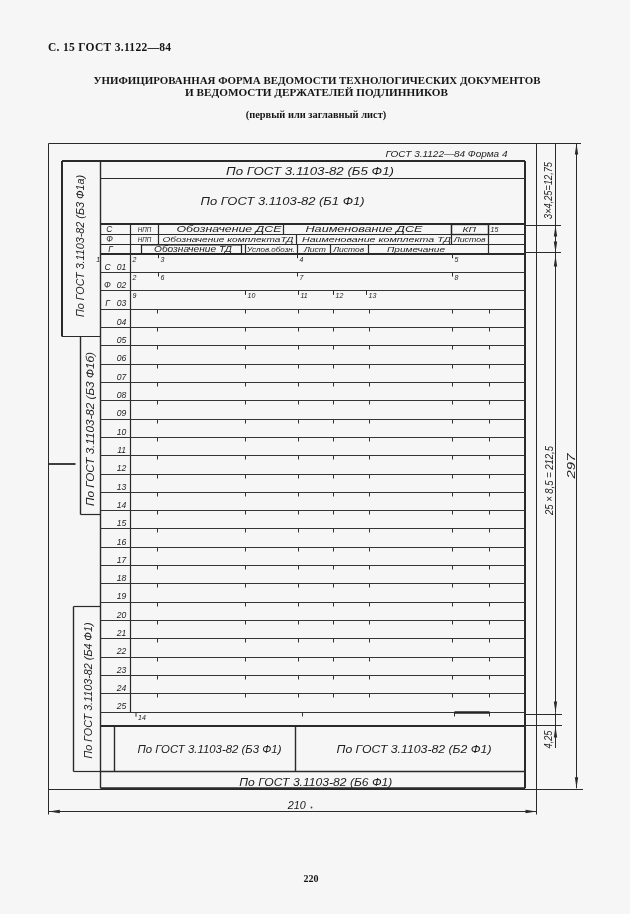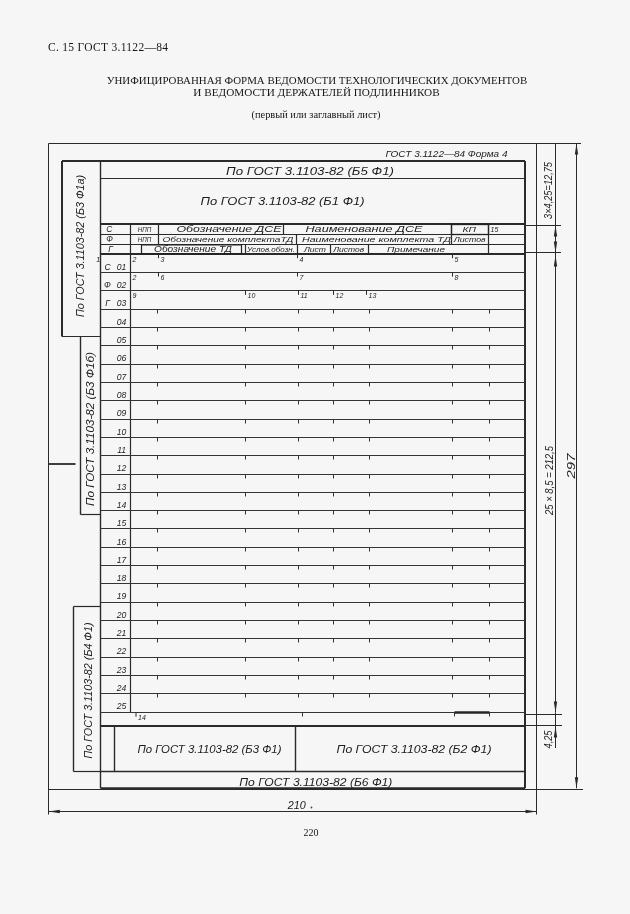--- a/index.html
+++ b/index.html
@@ -1,31 +1,31 @@
 <!DOCTYPE html>
 <html><head>
 <meta charset="utf-8">
 <style>
 html,body{margin:0;padding:0;background:#f6f6f4;}
 .page{position:relative;width:630px;height:914px;background:#f6f6f4;overflow:hidden;filter:grayscale(1);}
-.hdr{position:absolute;font-family:"Liberation Serif",serif;font-weight:normal;color:#161616;white-space:nowrap;}
+.hdr{position:absolute;font-family:"Liberation Serif",serif;font-weight:bold;color:#161616;white-space:nowrap;}
 </style>
 </head>
 <body>
 <div class="page">
 
 <div class="hdr" style="left:48px;top:41px;font-size:11.5px;letter-spacing:0.3px;">С. 15 ГОСТ 3.1122—84</div>
 
 <div class="hdr" id="t1" style="left:0;top:74px;width:634px;text-align:center;font-size:10.9px;">УНИФИЦИРОВАННАЯ ФОРМА ВЕДОМОСТИ ТЕХНОЛОГИЧЕСКИХ ДОКУМЕНТОВ</div>
 
 <div class="hdr" id="t2" style="left:0;top:85.5px;width:633px;text-align:center;font-size:11.2px;">И ВЕДОМОСТИ ДЕРЖАТЕЛЕЙ ПОДЛИННИКОВ</div>
 
 <div class="hdr" style="left:0;top:108.5px;width:632px;text-align:center;font-size:10.4px;">(первый или заглавный лист)</div>
 
-<div class="hdr" style="left:0;top:827px;width:622px;text-align:center;font-size:10px;font-weight:normal;">220</div>
+<div class="hdr" style="left:0;top:873px;width:622px;text-align:center;font-size:10px;font-weight:bold;">220</div>
 
 <svg width="630" height="914" viewBox="0 0 630 914" style="position:absolute;left:0;top:0;">
 
 <line x1="48.5" y1="143.5" x2="581" y2="143.5" stroke="#2a2a2a" stroke-width="1.0"></line>
 
 <line x1="48.5" y1="143.5" x2="48.5" y2="814.5" stroke="#2a2a2a" stroke-width="1.0"></line>
 
 <line x1="536.5" y1="143.5" x2="536.5" y2="814.5" stroke="#2a2a2a" stroke-width="1.0"></line>
 
 <line x1="48.5" y1="789.5" x2="583" y2="789.5" stroke="#2a2a2a" stroke-width="1.0"></line>

